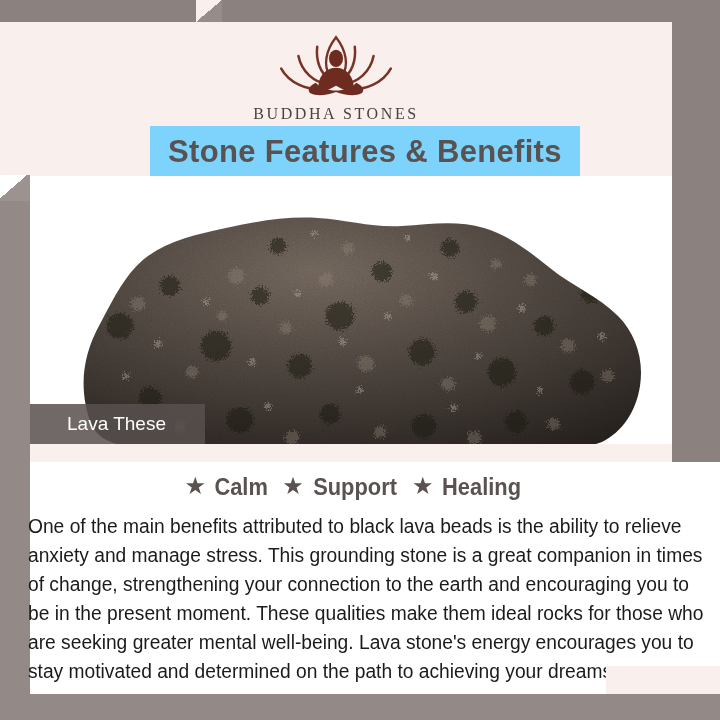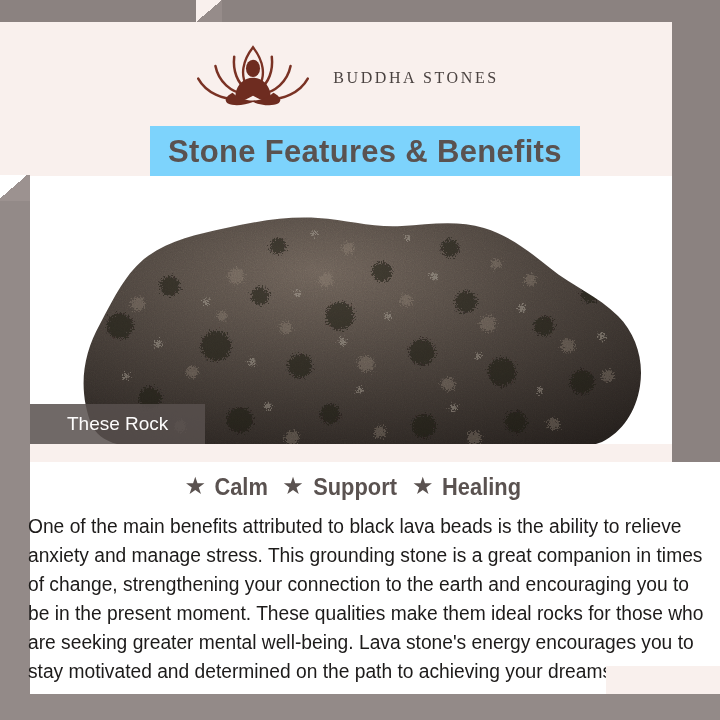--- a/index.html
+++ b/index.html
@@ -44,21 +44,21 @@
   .bottom-border {
     position:absolute;
     left:0; bottom:0; width:720px; height:26px;
     background:#938a88;
   }
 
   
   .logo-wrap {
     position:absolute;
     left:0; top:22px; width:672px; height:110px;
-    display:flex; flex-direction:row;
+    display:flex; flex-direction:column;
     align-items:center; justify-content:center;
   }
   .logo-mark { width:160px; height:72px; display:block; }
   .logo-text {
     font-family:"Liberation Serif", serif;
     font-size:16px; letter-spacing:2.6px;
     color:#4a4240; font-weight:400;
     margin-top:2px;
   }
 
@@ -280,21 +280,21 @@
           </g>
         </g>
         <rect width="642" height="272" filter="url(#grain)" opacity="0.42" style="mix-blend-mode:overlay"></rect>
         <rect width="642" height="272" fill="url(#rockBody)" opacity="0.3"></rect>
         <path d="M0 0 H642 V90 C 520 60, 380 46, 240 62 C 140 74, 60 110, 0 140 Z" fill="#ffffff" opacity="0"></path>
       </g>
     </svg>
   </div>
 
   <div class="caption-bar">
-    <span class="caption-text">These Rock</span>
+    <span class="caption-text">Lava These</span>
   </div>
 
   <div class="pink-strip"></div>
 
   <div class="left-border"></div>
   <div class="left-bevel"></div>
 
   <div class="content">
     <div class="benefits-row">
       <div class="benefit">

